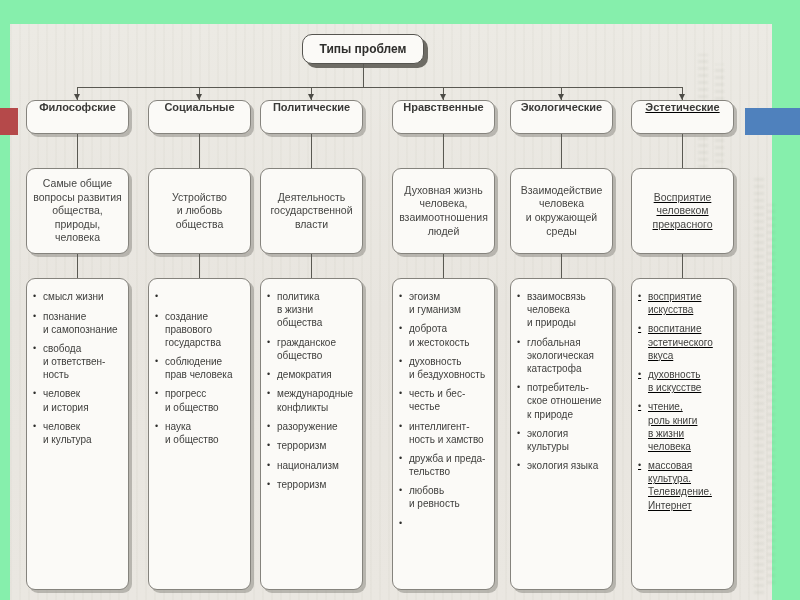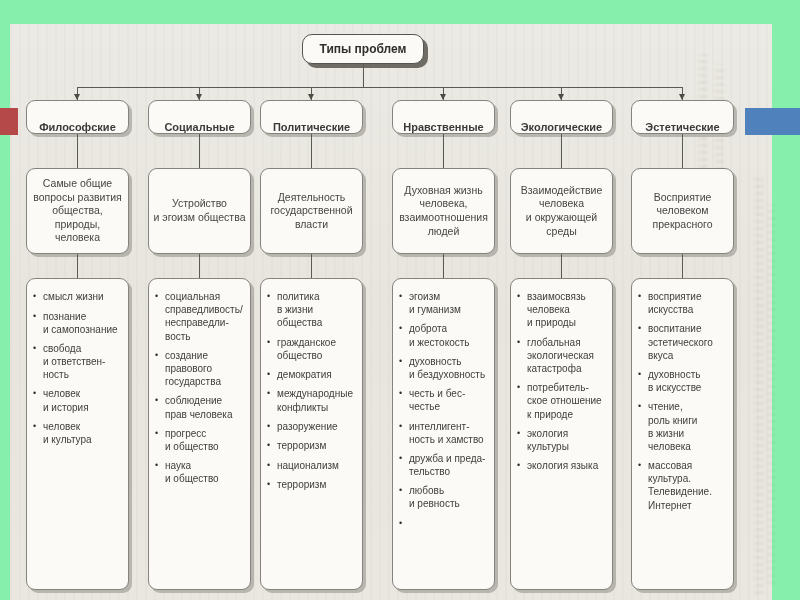--- a/index.html
+++ b/index.html
@@ -53,30 +53,30 @@
   .hline { left:77px; top:87px; width:606px; height:1px; }
 
   
   .column { position:absolute; top:100px; height:490px; width:103px;
             display:flex; flex-direction:column; }
   .column:nth-of-type(1) { left:26px; }
   .column:nth-of-type(2) { left:148px; }
   .column:nth-of-type(3) { left:260px; }
   .column:nth-of-type(4) { left:392px; }
   .column:nth-of-type(5) { left:510px; }
-  .column:nth-of-type(6) { left:631px; }
+  .column:nth-of-type(6) { left:631px;text-decoration:underline; }
 
   .drop-line { position:absolute; left:51px; top:-13px; width:1px; height:13px; background:#5a5952; }
   .drop-arrow { position:absolute; left:48px; top:-6px; width:0; height:0;
                 border-left:3.5px solid transparent; border-right:3.5px solid transparent;
                 border-top:6px solid #4c4b46; }
 
   .head {
     height:34px; flex:none;
-    display:flex; align-items:flex-end; justify-content:center;
+    display:flex; align-items:flex-start; justify-content:center;
     font-size:11px; font-weight:bold; color:#3a3a38; text-align:center;
   }
   .vline { flex:none; width:1px; background:#5a5952; align-self:center; }
   .v1 { height:34px; }
   .v2 { height:24px; }
   .desc {
     height:86px; flex:none;
     display:flex; align-items:center; justify-content:center;
     font-size:10.5px; line-height:1.3; text-align:center; color:#454543;
     padding:4px; white-space:pre-line;
@@ -168,33 +168,29 @@
         <div class="drop-line"></div>
         <div class="drop-arrow"></div>
 
         <div class="box head">
           <span>Социальные</span>
         </div>
 
         <div class="vline v1"></div>
 
         <div class="box desc">Устройство
-и эгоизм общества</div>
-
-        <div class="vline v2"></div>
-
-        <div class="box listbox">
-          <div>
-
-              <div class="item">
-                <span class="bullet">•</span>
-                <span class="item-text">социальная
-справедливость/
-несправедли-
-вость</span>
+и любовь общества</div>
+
+        <div class="vline v2"></div>
+
+        <div class="box listbox">
+          <div>
+
+              <div class="item">
+                <span class="bullet">•</span>
               </div>
 
               <div class="item">
                 <span class="bullet">•</span>
                 <span class="item-text">создание
 правового
 государства</span>
               </div>
 
               <div class="item">

